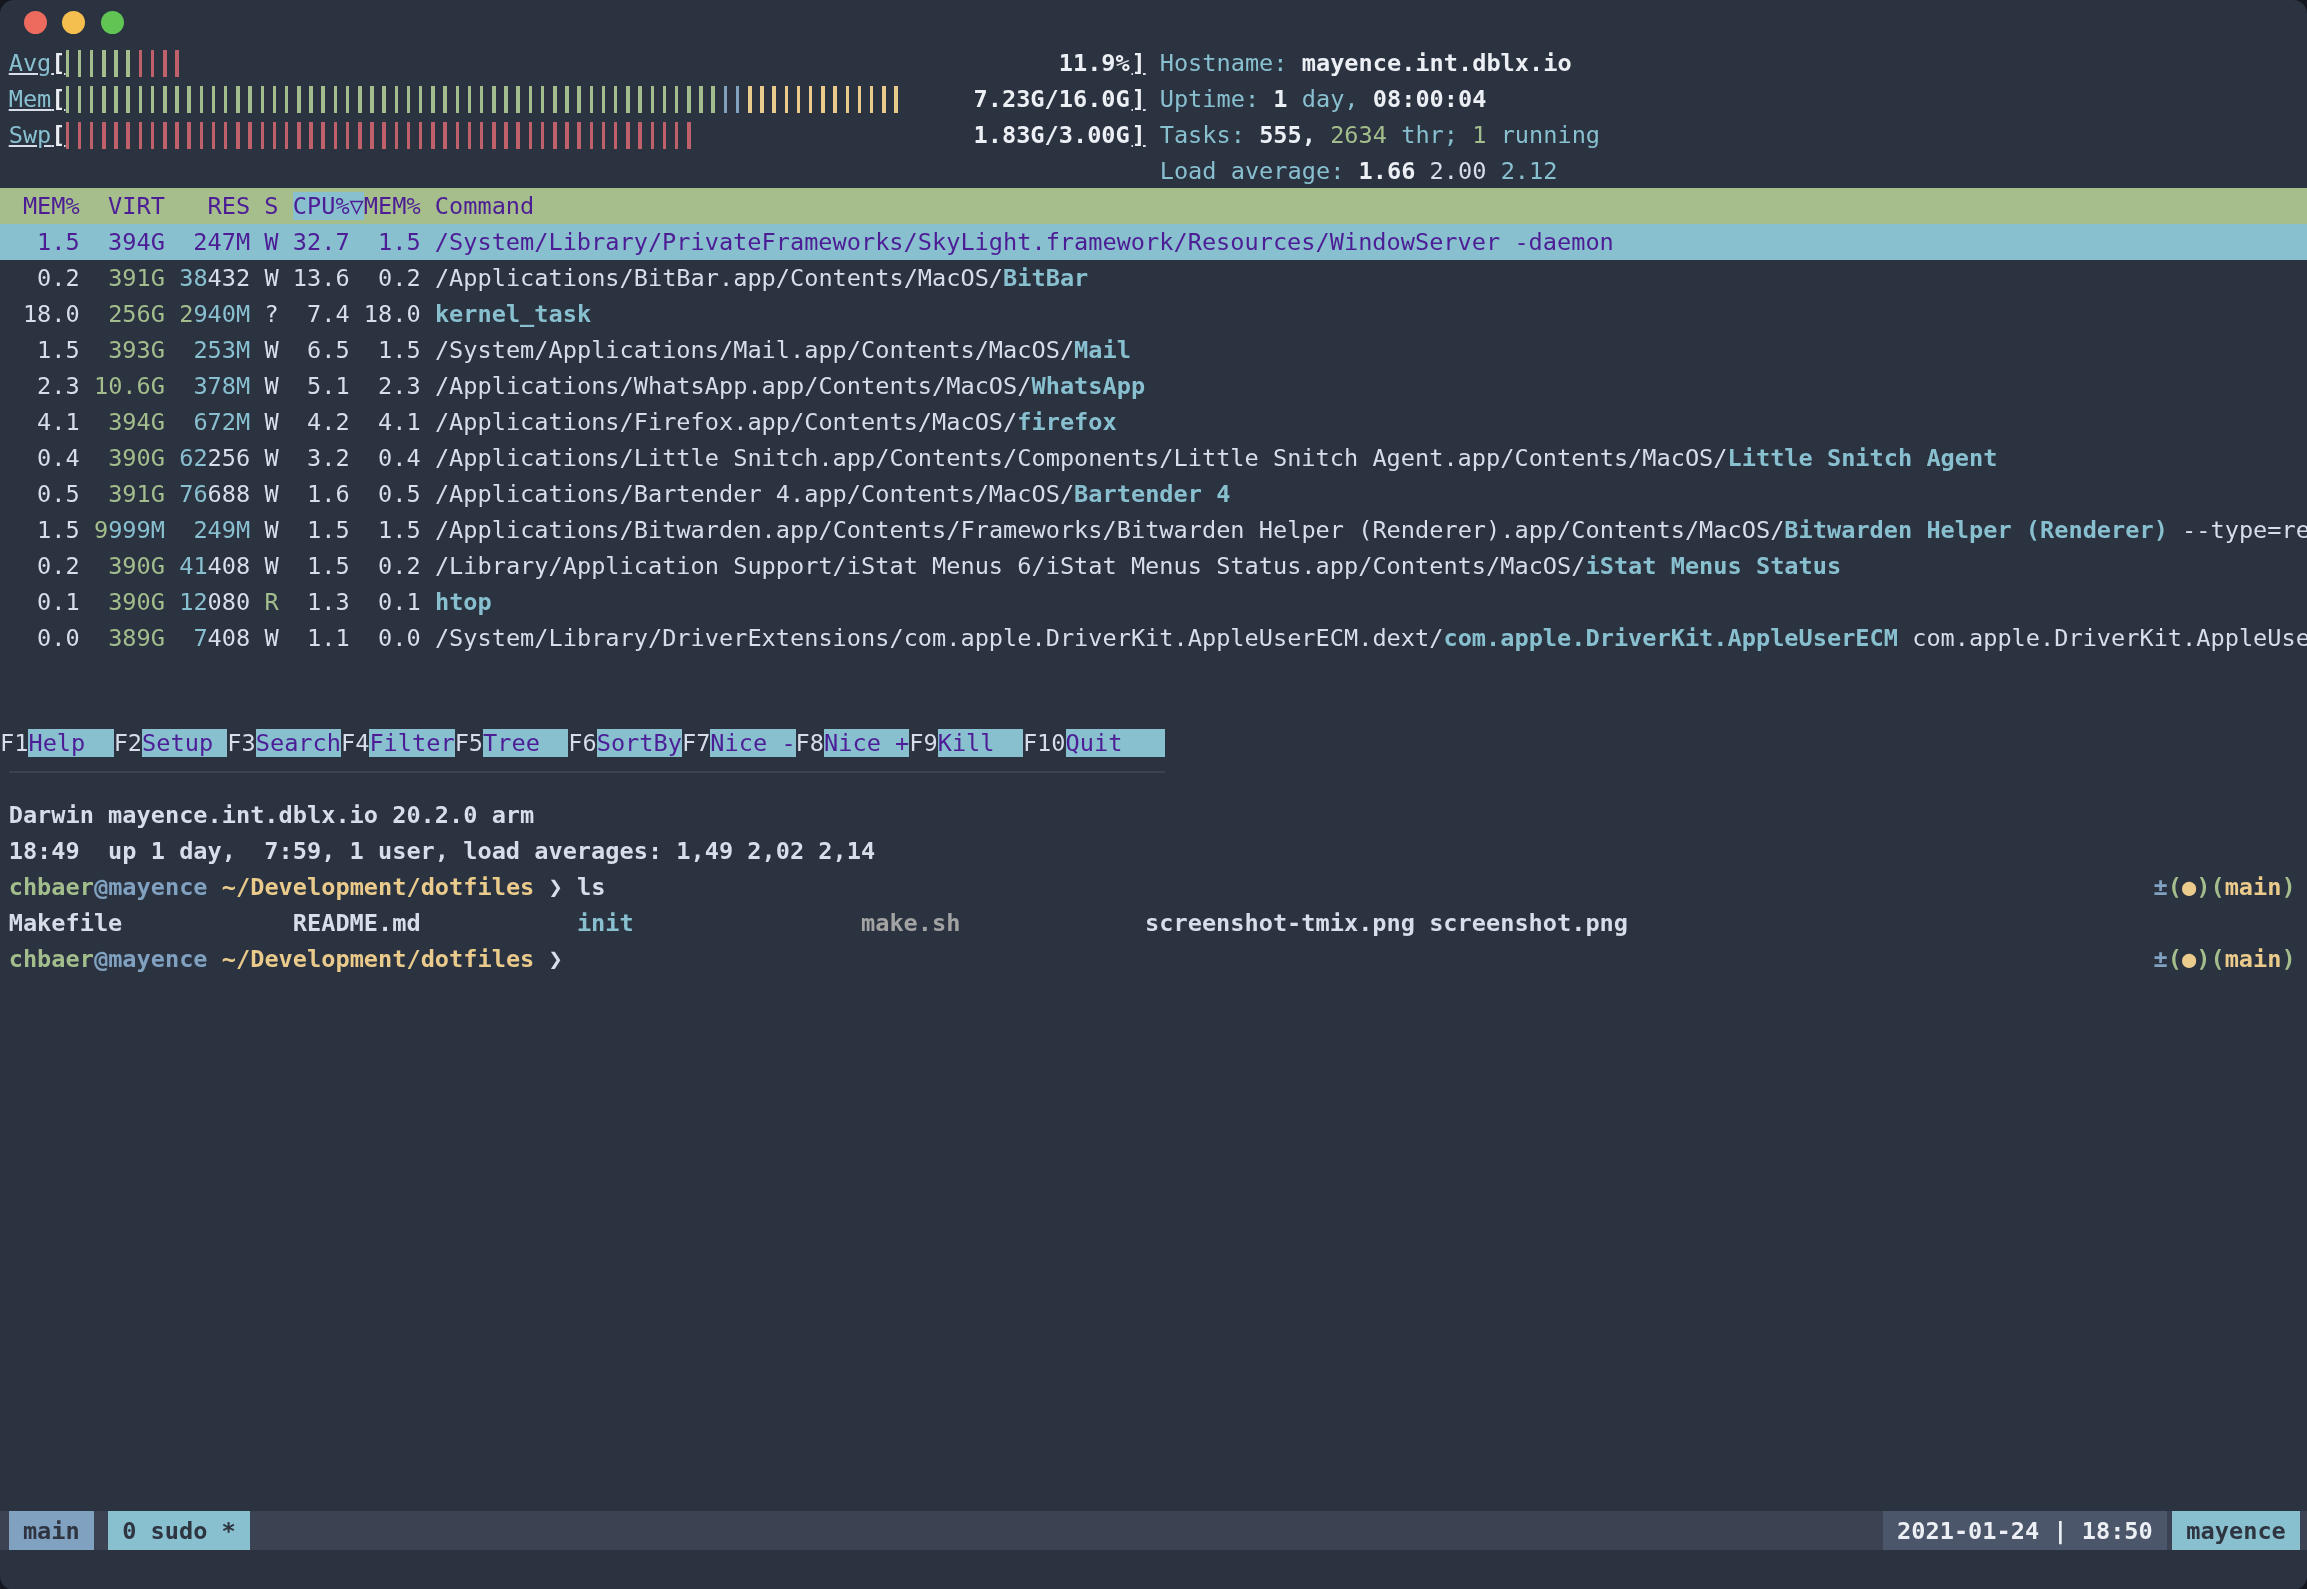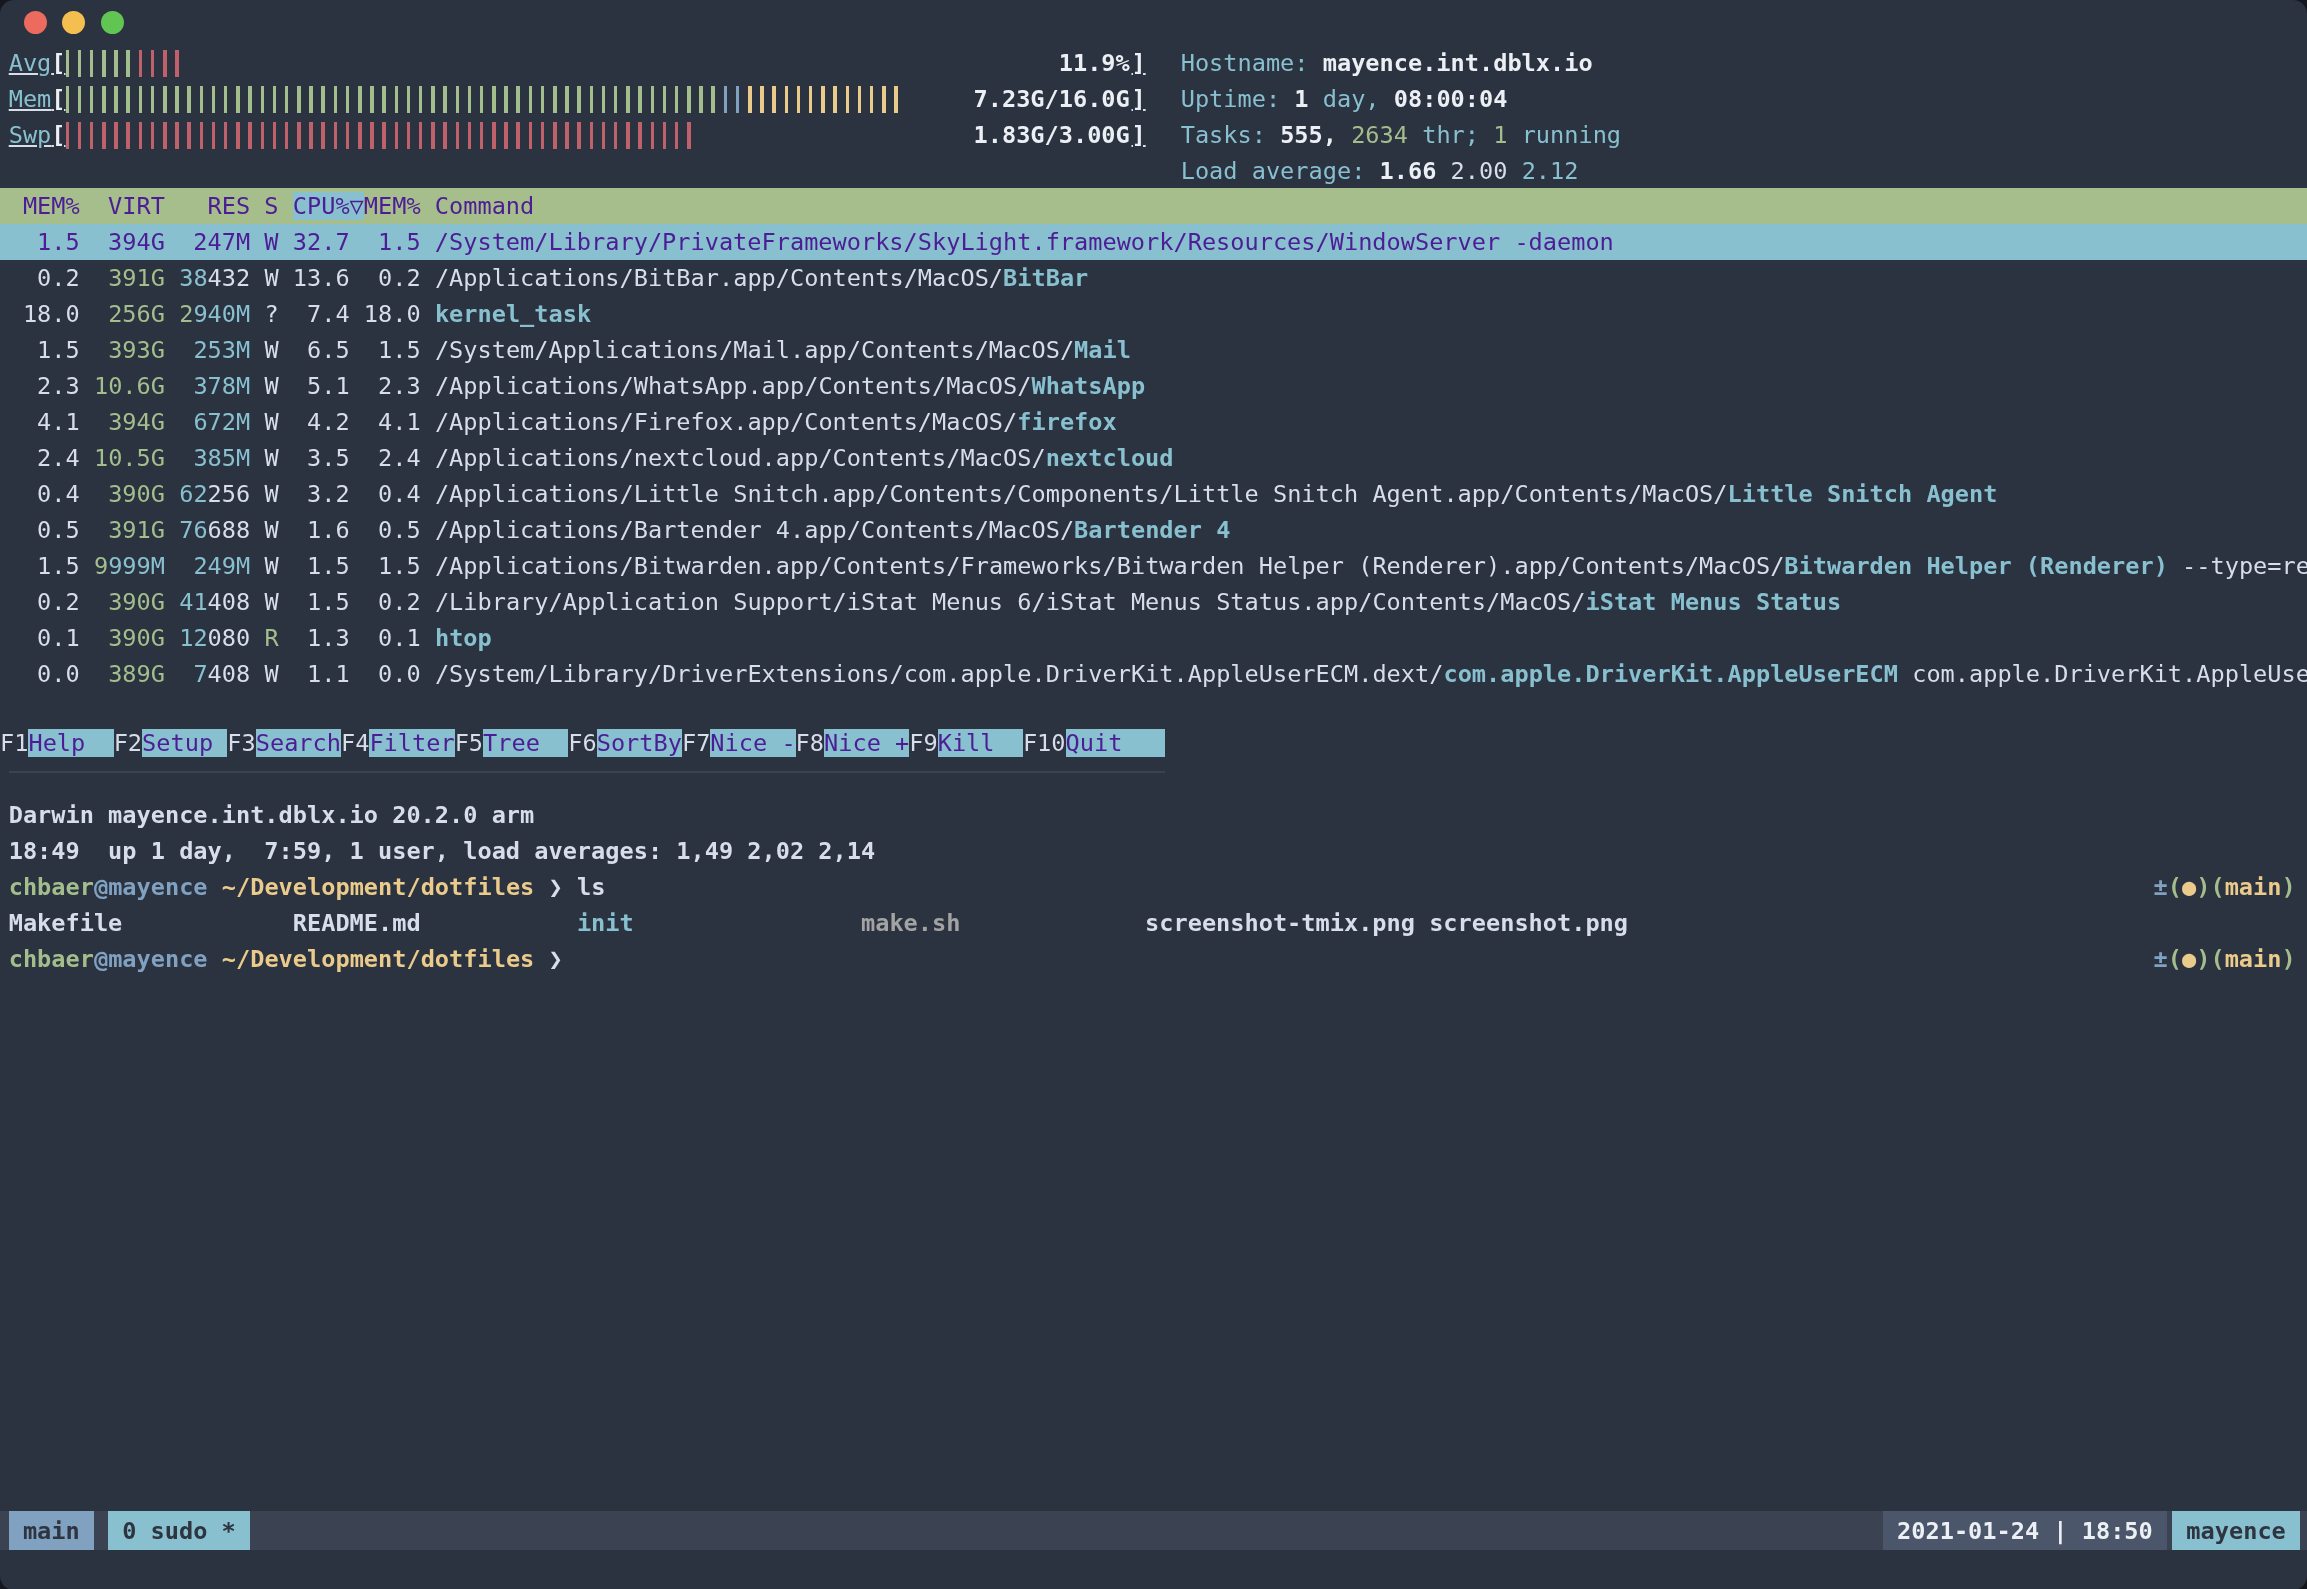--- a/index.html
+++ b/index.html
@@ -23,21 +23,21 @@
   .bg-cyan{background:#88c0d0}
   .bg-sel{background:#88c0d0}
   .bg-slate{background:#4c566a}
   .bg-blue{background:#81a1c1}
   .htop-header{position:absolute;top:45px;left:0;right:0;height:143px;display:flex;padding-left:8.7px;}
   .meters{width:1137px;text-decoration:underline;}
   .meter-line{display:flex;height:36px;align-items:center;white-space:pre;}
   .barbox{flex:1;position:relative;display:flex;align-items:center;overflow:hidden;height:36px;}
   .bar{width:3.5px;height:27px;margin-right:8.7px;flex:none;}
   .meter-value{position:absolute;right:1.7px;top:0;line-height:36px;color:#eceff4;font-weight:bold;}
-  .info{flex:1;margin-left:35px;}
+  .info{flex:1;margin-left:14px;}
   .info-line{height:36px;white-space:pre;overflow:hidden;}
   .ptable{position:absolute;top:188px;left:0;right:0;}
   .trow{height:36px;white-space:pre;overflow:hidden;padding-left:8.7px;}
   .fkeys{position:absolute;top:725px;left:0;right:0;height:36px;white-space:pre;overflow:hidden;}
   .divider{position:absolute;left:8.7px;top:771px;width:1156px;height:1.7px;background:#3b4252;}
   .shell{position:absolute;top:797px;left:0;right:0;}
   .sline{height:36px;white-space:pre;overflow:hidden;display:flex;justify-content:space-between;padding:0 11.3px 0 8.7px;font-weight:bold;}
   .tmuxbar{position:absolute;top:1511px;left:0;right:0;height:39px;background:#3b4252;display:flex;align-items:stretch;justify-content:space-between;padding:0 7px 0 8.7px;}
   .tmux-group{display:flex;align-items:stretch;}
   .tmux-seg{display:flex;align-items:center;white-space:pre;font-weight:bold;}
@@ -68,21 +68,20 @@
   </div>
 
   <div class="ptable" id="ptable">
       <div class="trow bg-green"><span class="c-dark"> MEM%  VIRT   RES S </span><span class="c-dark bg-cyan">CPU%▽</span><span class="c-dark">MEM% Command</span></div>
       <div class="trow bg-sel"><span class="c-dark">  1.5  394G  247M W 32.7  1.5 /System/Library/PrivateFrameworks/SkyLight.framework/Resources/WindowServer -daemon</span></div>
       <div class="trow"><span class="c-fg">  0.2</span><span class="c-green">  391G</span><span class="c-fg"> </span><span class="c-cyan">38</span><span class="c-fg">432</span><span class="c-fg"> W 13.6  0.2 </span><span class="c-fg">/Applications/BitBar.app/Contents/MacOS/</span><span class="c-cyanb">BitBar</span></div>
       <div class="trow"><span class="c-fg"> 18.0</span><span class="c-green">  256G</span><span class="c-fg"> </span><span class="c-green">2</span><span class="c-cyan">940M</span><span class="c-fg"> ?  7.4 18.0 </span><span class="c-cyanb">kernel_task</span></div>
       <div class="trow"><span class="c-fg">  1.5</span><span class="c-green">  393G</span><span class="c-fg">  </span><span class="c-cyan">253M</span><span class="c-fg"> W  6.5  1.5 </span><span class="c-fg">/System/Applications/Mail.app/Contents/MacOS/</span><span class="c-cyanb">Mail</span></div>
       <div class="trow"><span class="c-fg">  2.3</span><span class="c-green"> 10.6G</span><span class="c-fg">  </span><span class="c-cyan">378M</span><span class="c-fg"> W  5.1  2.3 </span><span class="c-fg">/Applications/WhatsApp.app/Contents/MacOS/</span><span class="c-cyanb">WhatsApp</span></div>
       <div class="trow"><span class="c-fg">  4.1</span><span class="c-green">  394G</span><span class="c-fg">  </span><span class="c-cyan">672M</span><span class="c-fg"> W  4.2  4.1 </span><span class="c-fg">/Applications/Firefox.app/Contents/MacOS/</span><span class="c-cyanb">firefox</span></div>
-      <div class="trow"><span class="c-fg">  2.4</span><span class="c-green"> 10.5G</span><span class="c-fg">  </span><span class="c-cyan">385M</span><span class="c-fg"> W  3.5  2.4 </span><span class="c-fg">/Applications/nextcloud.app/Contents/MacOS/</span><span class="c-cyanb">nextcloud</span></div>
       <div class="trow"><span class="c-fg">  0.4</span><span class="c-green">  390G</span><span class="c-fg"> </span><span class="c-cyan">62</span><span class="c-fg">256</span><span class="c-fg"> W  3.2  0.4 </span><span class="c-fg">/Applications/Little Snitch.app/Contents/Components/Little Snitch Agent.app/Contents/MacOS/</span><span class="c-cyanb">Little Snitch Agent</span></div>
       <div class="trow"><span class="c-fg">  0.5</span><span class="c-green">  391G</span><span class="c-fg"> </span><span class="c-cyan">76</span><span class="c-fg">688</span><span class="c-fg"> W  1.6  0.5 </span><span class="c-fg">/Applications/Bartender 4.app/Contents/MacOS/</span><span class="c-cyanb">Bartender 4</span></div>
       <div class="trow"><span class="c-fg">  1.5</span><span class="c-fg"> </span><span class="c-green">9</span><span class="c-cyan">999M</span><span class="c-fg">  </span><span class="c-cyan">249M</span><span class="c-fg"> W  1.5  1.5 </span><span class="c-fg">/Applications/Bitwarden.app/Contents/Frameworks/Bitwarden Helper (Renderer).app/Contents/MacOS/</span><span class="c-cyanb">Bitwarden Helper (Renderer)</span><span class="c-fg"> --type=rend</span></div>
       <div class="trow"><span class="c-fg">  0.2</span><span class="c-green">  390G</span><span class="c-fg"> </span><span class="c-cyan">41</span><span class="c-fg">408</span><span class="c-fg"> W  1.5  0.2 </span><span class="c-fg">/Library/Application Support/iStat Menus 6/iStat Menus Status.app/Contents/MacOS/</span><span class="c-cyanb">iStat Menus Status</span></div>
       <div class="trow"><span class="c-fg">  0.1</span><span class="c-green">  390G</span><span class="c-fg"> </span><span class="c-cyan">12</span><span class="c-fg">080</span><span class="c-fg"> </span><span class="c-green">R</span><span class="c-fg">  1.3  0.1 </span><span class="c-cyanb">htop</span></div>
       <div class="trow"><span class="c-fg">  0.0</span><span class="c-green">  389G</span><span class="c-fg">  </span><span class="c-cyan">7</span><span class="c-fg">408</span><span class="c-fg"> W  1.1  0.0 </span><span class="c-fg">/System/Library/DriverExtensions/com.apple.DriverKit.AppleUserECM.dext/</span><span class="c-cyanb">com.apple.DriverKit.AppleUserECM</span><span class="c-fg"> com.apple.DriverKit.AppleUserE</span></div>
     </div>
 
   <div class="fkeys" id="fkeys"><span><span class="c-fg">F1</span><span class="c-dark bg-cyan">Help  </span></span><span><span class="c-fg">F2</span><span class="c-dark bg-cyan">Setup </span></span><span><span class="c-fg">F3</span><span class="c-dark bg-cyan">Search</span></span><span><span class="c-fg">F4</span><span class="c-dark bg-cyan">Filter</span></span><span><span class="c-fg">F5</span><span class="c-dark bg-cyan">Tree  </span></span><span><span class="c-fg">F6</span><span class="c-dark bg-cyan">SortBy</span></span><span><span class="c-fg">F7</span><span class="c-dark bg-cyan">Nice -</span></span><span><span class="c-fg">F8</span><span class="c-dark bg-cyan">Nice +</span></span><span><span class="c-fg">F9</span><span class="c-dark bg-cyan">Kill  </span></span><span><span class="c-fg">F10</span><span class="c-dark bg-cyan">Quit   </span></span></div>
 

